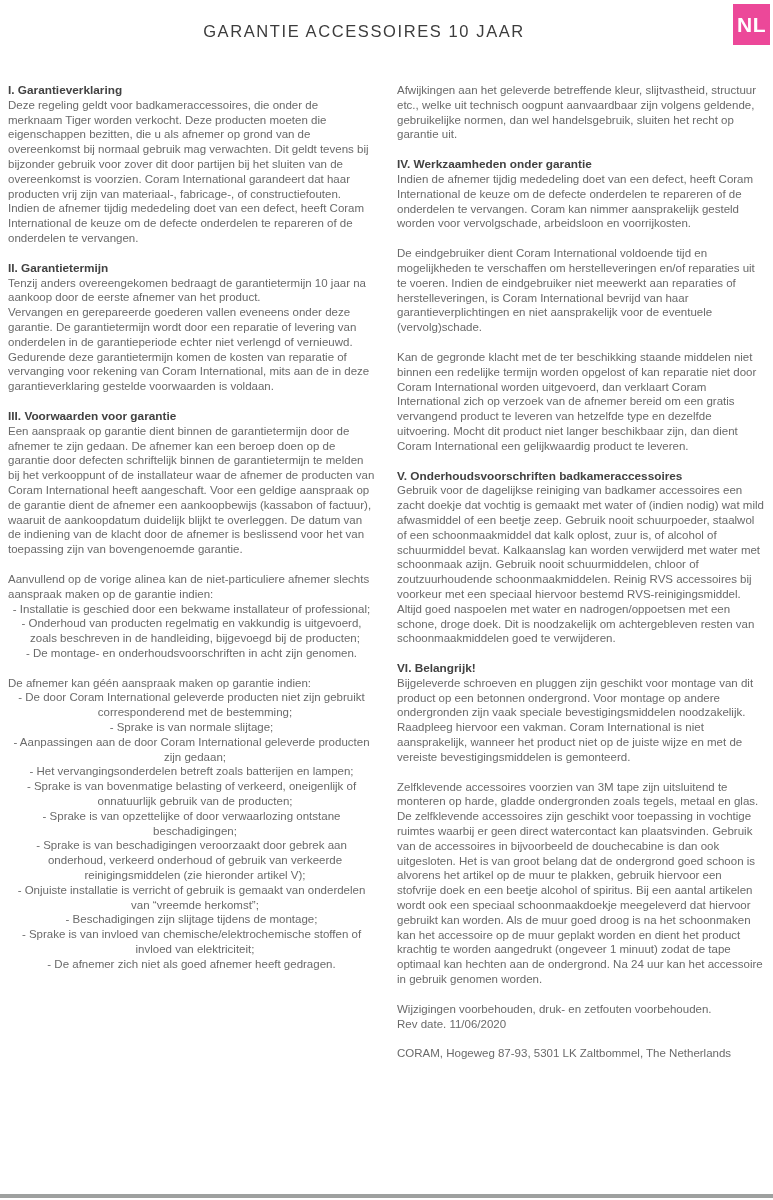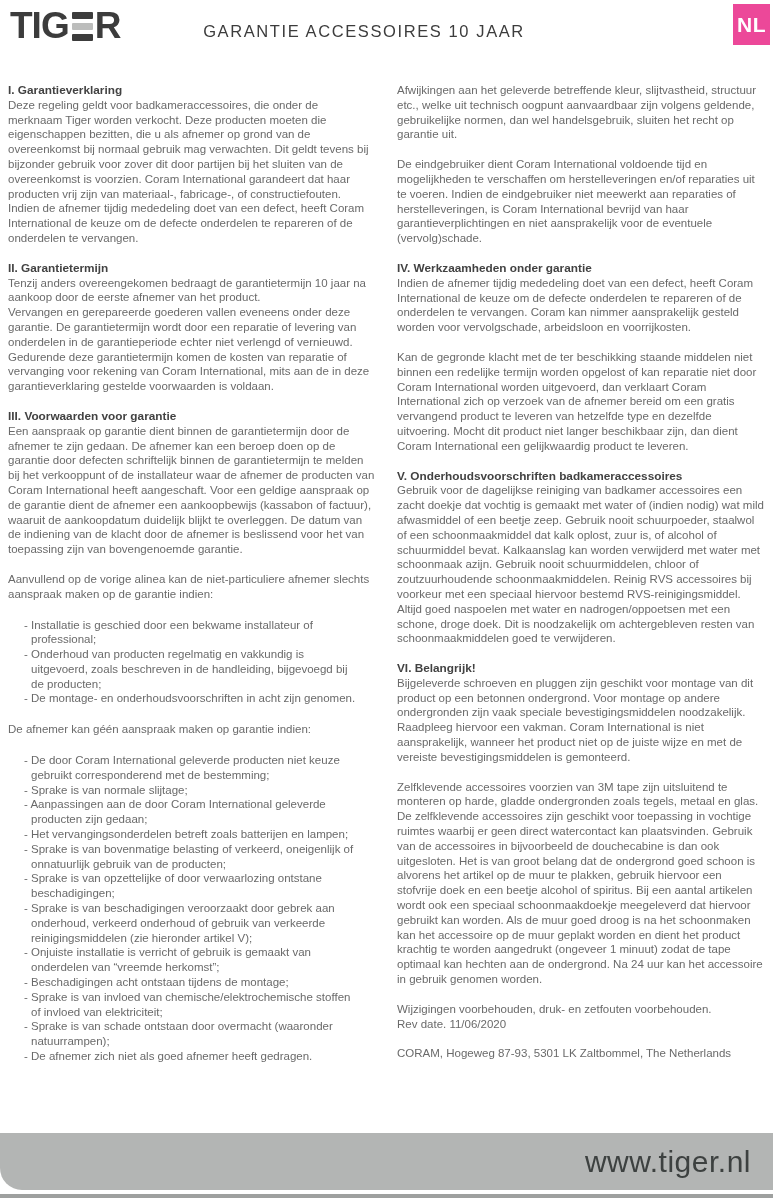--- a/index.html
+++ b/index.html
@@ -34,21 +34,21 @@
     position:absolute;left:8px;right:9px;top:83px;
     display:flex;gap:22px;
     font-size:11.5px;line-height:14.8px;color:#6a6a6a;
   }
   .col{flex:1 1 0;min-width:0;}
   .block{margin:0 0 15px 0;}
   h3{
     margin:0;font-size:11.8px;line-height:14.8px;font-weight:bold;color:#424242;
   }
   .body{margin:0;white-space:pre-line;}
-  .list{margin:16px;}
+  .list{margin:0;text-align:center;}
   .li{padding-left:7px;text-indent:-7px;}
   
   .footer-note{white-space:pre-line;}
   .footer-bar{
     position:absolute;left:0;right:0;top:1133px;height:57px;
     background:#b3b5b4;border-bottom-left-radius:22px;
     display:flex;align-items:center;justify-content:flex-end;
     padding-right:22px;box-sizing:border-box;
   }
   .footer-bar .site{
@@ -56,29 +56,20 @@
   }
   .bottom-strip{
     position:absolute;left:0;right:0;top:1194px;height:4px;background:#9ea09f;
   }
 </style>
 </head>
 <body>
 
 <div class="page">
 
-  <div class="logo">
-    <span>TIG</span>
-    <span class="e-bars">
-      <i class="b1"></i>
-        <i class="b2"></i>
-        <i class="b3"></i>
-    </span>
-    <span>R</span>
-  </div>
 
   <div class="doc-title">GARANTIE ACCESSOIRES 10 JAAR</div>
 
   <div class="lang-badge">NL</div>
 
   <div class="content">
 
     <div class="col">
       <div class="block">
         <h3>I. Garantieverklaring</h3>
@@ -102,48 +93,47 @@
         <div class="list">
             <div class="li">- Installatie is geschied door een bekwame installateur of professional;</div>
             <div class="li">- Onderhoud van producten regelmatig en vakkundig is uitgevoerd, zoals beschreven in de handleiding, bijgevoegd bij de producten;</div>
             <div class="li">- De montage- en onderhoudsvoorschriften in acht zijn genomen.</div>
           </div>
       </div>
 
       <div class="block">
         <p class="body">De afnemer kan géén aanspraak maken op garantie indien:</p>
         <div class="list">
-            <div class="li">- De door Coram International geleverde producten niet keuze gebruikt corresponderend met de bestemming;</div>
+            <div class="li">- De door Coram International geleverde producten niet zijn gebruikt corresponderend met de bestemming;</div>
             <div class="li">- Sprake is van normale slijtage;</div>
             <div class="li">- Aanpassingen aan de door Coram International geleverde producten zijn gedaan;</div>
             <div class="li">- Het vervangingsonderdelen betreft zoals batterijen en lampen;</div>
             <div class="li">- Sprake is van bovenmatige belasting of verkeerd, oneigenlijk of onnatuurlijk gebruik van de producten;</div>
             <div class="li">- Sprake is van opzettelijke of door verwaarlozing ontstane beschadigingen;</div>
             <div class="li">- Sprake is van beschadigingen veroorzaakt door gebrek aan onderhoud, verkeerd onderhoud of gebruik van verkeerde reinigingsmiddelen (zie hieronder artikel V);</div>
             <div class="li">- Onjuiste installatie is verricht of gebruik is gemaakt van onderdelen van “vreemde herkomst”;</div>
-            <div class="li">- Beschadigingen acht ontstaan tijdens de montage;</div>
+            <div class="li">- Beschadigingen zijn slijtage tijdens de montage;</div>
             <div class="li">- Sprake is van invloed van chemische/elektrochemische stoffen of invloed van elektriciteit;</div>
-            <div class="li">- Sprake is van schade ontstaan door overmacht (waaronder natuurrampen);</div>
             <div class="li">- De afnemer zich niet als goed afnemer heeft gedragen.</div>
           </div>
       </div>
     </div>
 
     <div class="col">
       <div class="block">
         <p class="body">Afwijkingen aan het geleverde betreffende kleur, slijtvastheid, structuur etc., welke uit technisch oogpunt aanvaardbaar zijn volgens geldende, gebruikelijke normen, dan wel handelsgebruik, sluiten het recht op garantie uit.</p>
       </div>
 
       <div class="block">
-        <p class="body">De eindgebruiker dient Coram International voldoende tijd en mogelijkheden te verschaffen om herstelleveringen en/of reparaties uit te voeren. Indien de eindgebruiker niet meewerkt aan reparaties of herstelleveringen, is Coram International bevrijd van haar garantieverplichtingen en niet aansprakelijk voor de eventuele (vervolg)schade.</p>
+        <h3>IV. Werkzaamheden onder garantie</h3>
+        <p class="body">Indien de afnemer tijdig mededeling doet van een defect, heeft Coram International de keuze om de defecte onderdelen te repareren of de onderdelen te vervangen. Coram kan nimmer aansprakelijk gesteld worden voor vervolgschade, arbeidsloon en voorrijkosten.</p>
       </div>
 
       <div class="block">
-        <h3>IV. Werkzaamheden onder garantie</h3>
-        <p class="body">Indien de afnemer tijdig mededeling doet van een defect, heeft Coram International de keuze om de defecte onderdelen te repareren of de onderdelen te vervangen. Coram kan nimmer aansprakelijk gesteld worden voor vervolgschade, arbeidsloon en voorrijkosten.</p>
+        <p class="body">De eindgebruiker dient Coram International voldoende tijd en mogelijkheden te verschaffen om herstelleveringen en/of reparaties uit te voeren. Indien de eindgebruiker niet meewerkt aan reparaties of herstelleveringen, is Coram International bevrijd van haar garantieverplichtingen en niet aansprakelijk voor de eventuele (vervolg)schade.</p>
       </div>
 
       <div class="block">
         <p class="body">Kan de gegronde klacht met de ter beschikking staande middelen niet binnen een redelijke termijn worden opgelost of kan reparatie niet door Coram International worden uitgevoerd, dan verklaart Coram International zich op verzoek van de afnemer bereid om een gratis vervangend product te leveren van hetzelfde type en dezelfde uitvoering. Mocht dit product niet langer beschikbaar zijn, dan dient Coram International een gelijkwaardig product te leveren.</p>
       </div>
 
       <div class="block">
         <h3>V. Onderhoudsvoorschriften badkameraccessoires</h3>
         <p class="body">Gebruik voor de dagelijkse reiniging van badkamer accessoires een zacht doekje dat vochtig is gemaakt met water of (indien nodig) wat mild afwasmiddel of een beetje zeep. Gebruik nooit schuurpoeder, staalwol of een schoonmaakmiddel dat kalk oplost, zuur is, of alcohol of schuurmiddel bevat. Kalkaanslag kan worden verwijderd met water met schoonmaak azijn. Gebruik nooit schuurmiddelen, chloor of zoutzuurhoudende schoonmaakmiddelen. Reinig RVS accessoires bij voorkeur met een speciaal hiervoor bestemd RVS-reinigingsmiddel. Altijd goed naspoelen met water en nadrogen/oppoetsen met een schone, droge doek. Dit is noodzakelijk om achtergebleven resten van schoonmaakmiddelen goed te verwijderen.</p>
       </div>
@@ -158,18 +148,15 @@
       </div>
 
       <div class="block footer-note">Wijzigingen voorbehouden, druk- en zetfouten voorbehouden.
 Rev date. 11/06/2020</div>
 
       <div class="block">CORAM, Hogeweg 87-93, 5301 LK Zaltbommel, The Netherlands</div>
     </div>
 
   </div>
 
-  <div class="footer-bar">
-    <span class="site">www.tiger.nl</span>
-  </div>
   <div class="bottom-strip"></div>
 
 </div>
 
 </body></html>

